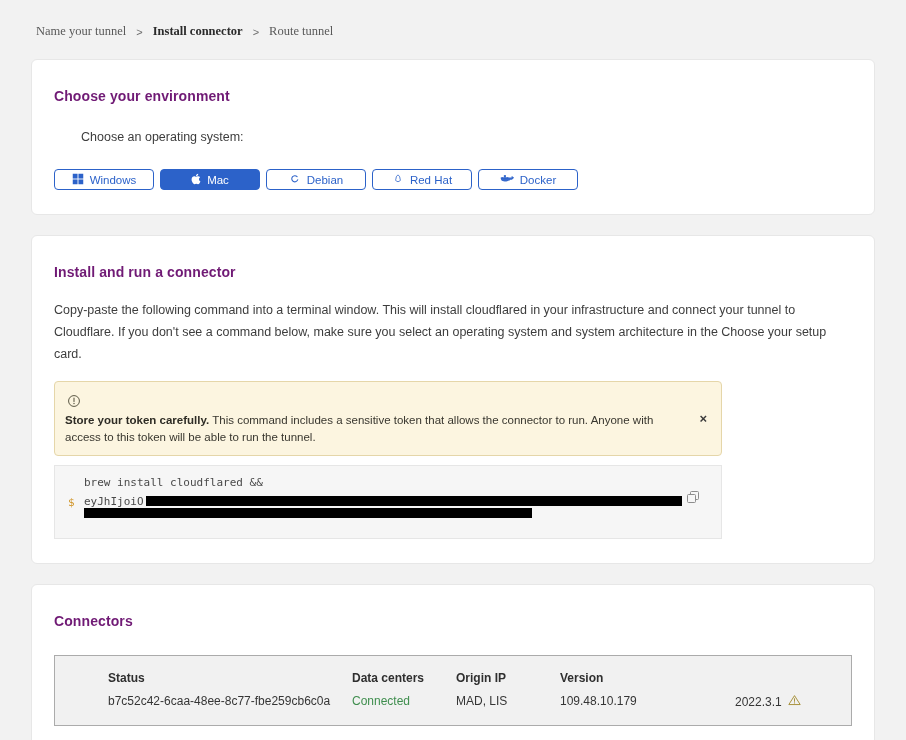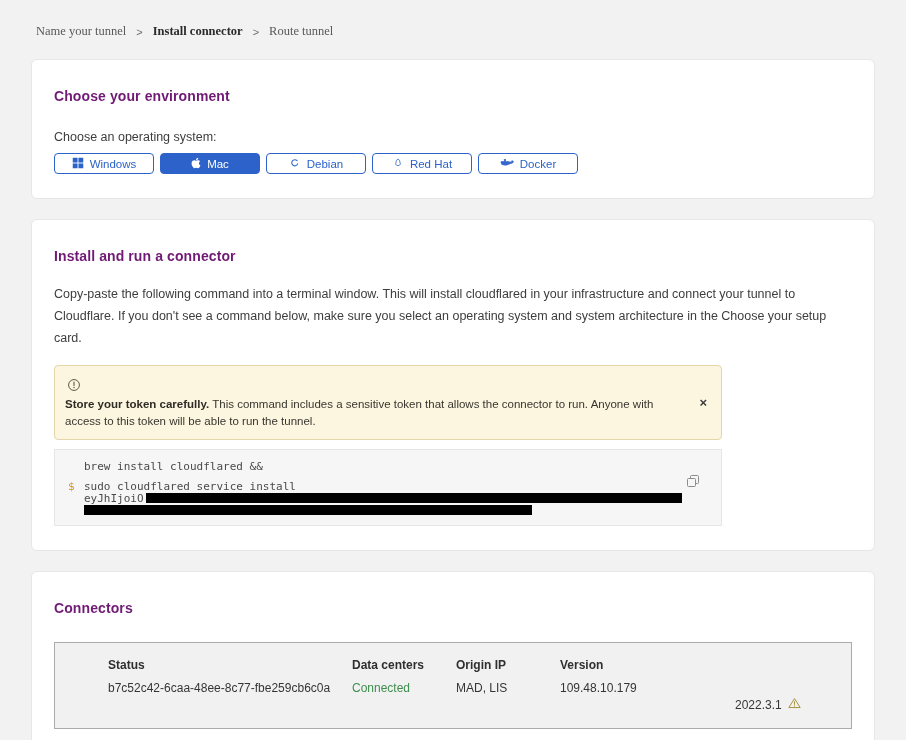--- a/index.html
+++ b/index.html
@@ -25,22 +25,22 @@
   .card {
     background:#ffffff;
     border:1px solid #e7e7e7;
     border-radius:6px;
     margin:20px 31px 0 31px;
     padding:28px 22px 24px 22px;
   }
   .card h2 { font-size:14px; font-weight:bold; color:#701a75; letter-spacing:.1px; }
 
   
-  .os-label { margin-top:26px; font-size:12.5px; color:#3d3d3d; }
-  .os-row { display:flex; gap:6px; margin-top:9px; }
+  .os-label { margin-top:26px; font-size:12.5px; color:#3d3d3d;margin-left:27px; }
+  .os-row { display:flex; gap:6px; margin-top:25px; }
   .os-btn {
     width:100px; height:21px;
     border:1px solid #2c62c9; border-radius:4px;
     background:#ffffff; color:#2c62c9;
     font-size:11.5px; font-family:"Liberation Sans", sans-serif;
     display:flex; align-items:center; justify-content:center; gap:6px;
     cursor:pointer;
   }
   .os-btn.selected { background:#2c62c9; color:#ffffff; }
   .os-btn svg { flex:0 0 auto; }
@@ -91,21 +91,21 @@
   
   .conn-table {
     margin-top:26px;
     background:#f1f1f1; border:1px solid #ababab;
     padding:15px 0 16px 53px;
   }
   .conn-grid { display:grid; grid-template-columns:244px 104px 104px 175px auto; }
   .conn-grid .th { font-size:12px; font-weight:bold; color:#2f2f2f; padding-bottom:9px; }
   .conn-grid .td { font-size:12px; color:#353535; }
   .td.status { color:#3f8e4e; }
-  .td.version { display:flex; align-items:center; gap:6px;margin-top:16px; }
+  .td.version { display:flex; align-items:center; gap:6px; }
 </style>
 </head>
 <body>
 
 <nav class="breadcrumb">
   <span class="crumb">Name your tunnel</span>
   <span class="sep">&gt;</span>
   <span class="crumb active">Install connector</span>
   <span class="sep">&gt;</span>
   <span class="crumb">Route tunnel</span>
@@ -186,21 +186,21 @@
           <path d="M8 4.6 v4" stroke="#55523f" stroke-width="1.2" stroke-linecap="round"></path>
           <circle cx="8" cy="10.9" r=".8" fill="#55523f"></circle>
         </svg>
     </span>
     <span class="warn-text"><b>Store your token carefully.</b><span> This command includes a sensitive token that allows the connector to run. Anyone with access to this token will be able to run the tunnel.</span></span>
     <button class="warn-close">×</button>
   </div>
 
   <div class="code-block">
     <div class="code-line first">brew install cloudflared &amp;&amp;</div>
-    <div class="code-line"><span class="prompt">$</span><span>sudo cloudflared service install</span></div>
+    <div class="code-line"><span class="prompt">$</span></div>
     <div class="token-line">
         <span>eyJhIjoiO</span>
         <span class="redacted-bar bar-1"></span>
       </div>
     <div class="token-line">
         <span class="redacted-bar bar-2"></span>
       </div>
     <button class="copy-btn">
       <svg width="14" height="14" viewBox="0 0 14 14">
           <rect x="4.5" y="1.5" width="8" height="8" rx="1" fill="none" stroke="#8d8d8d" stroke-width="1"></rect>

